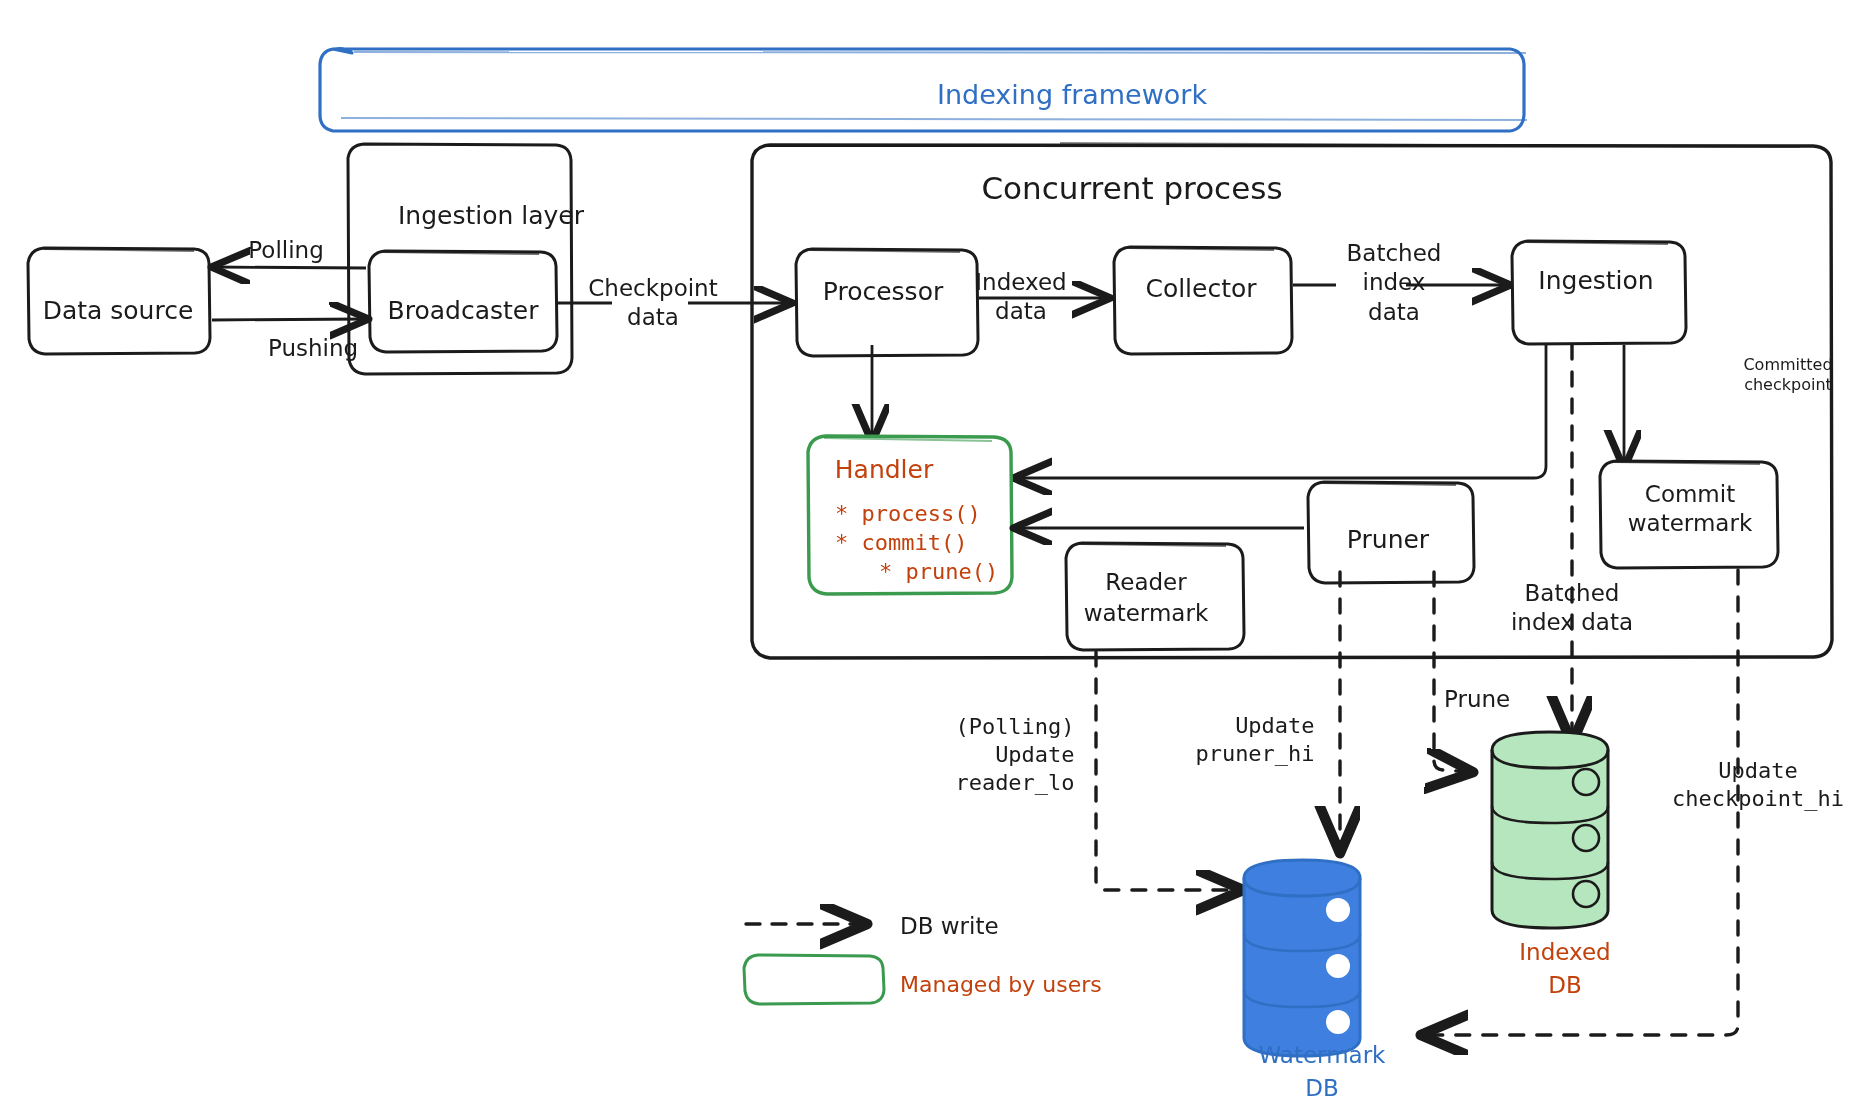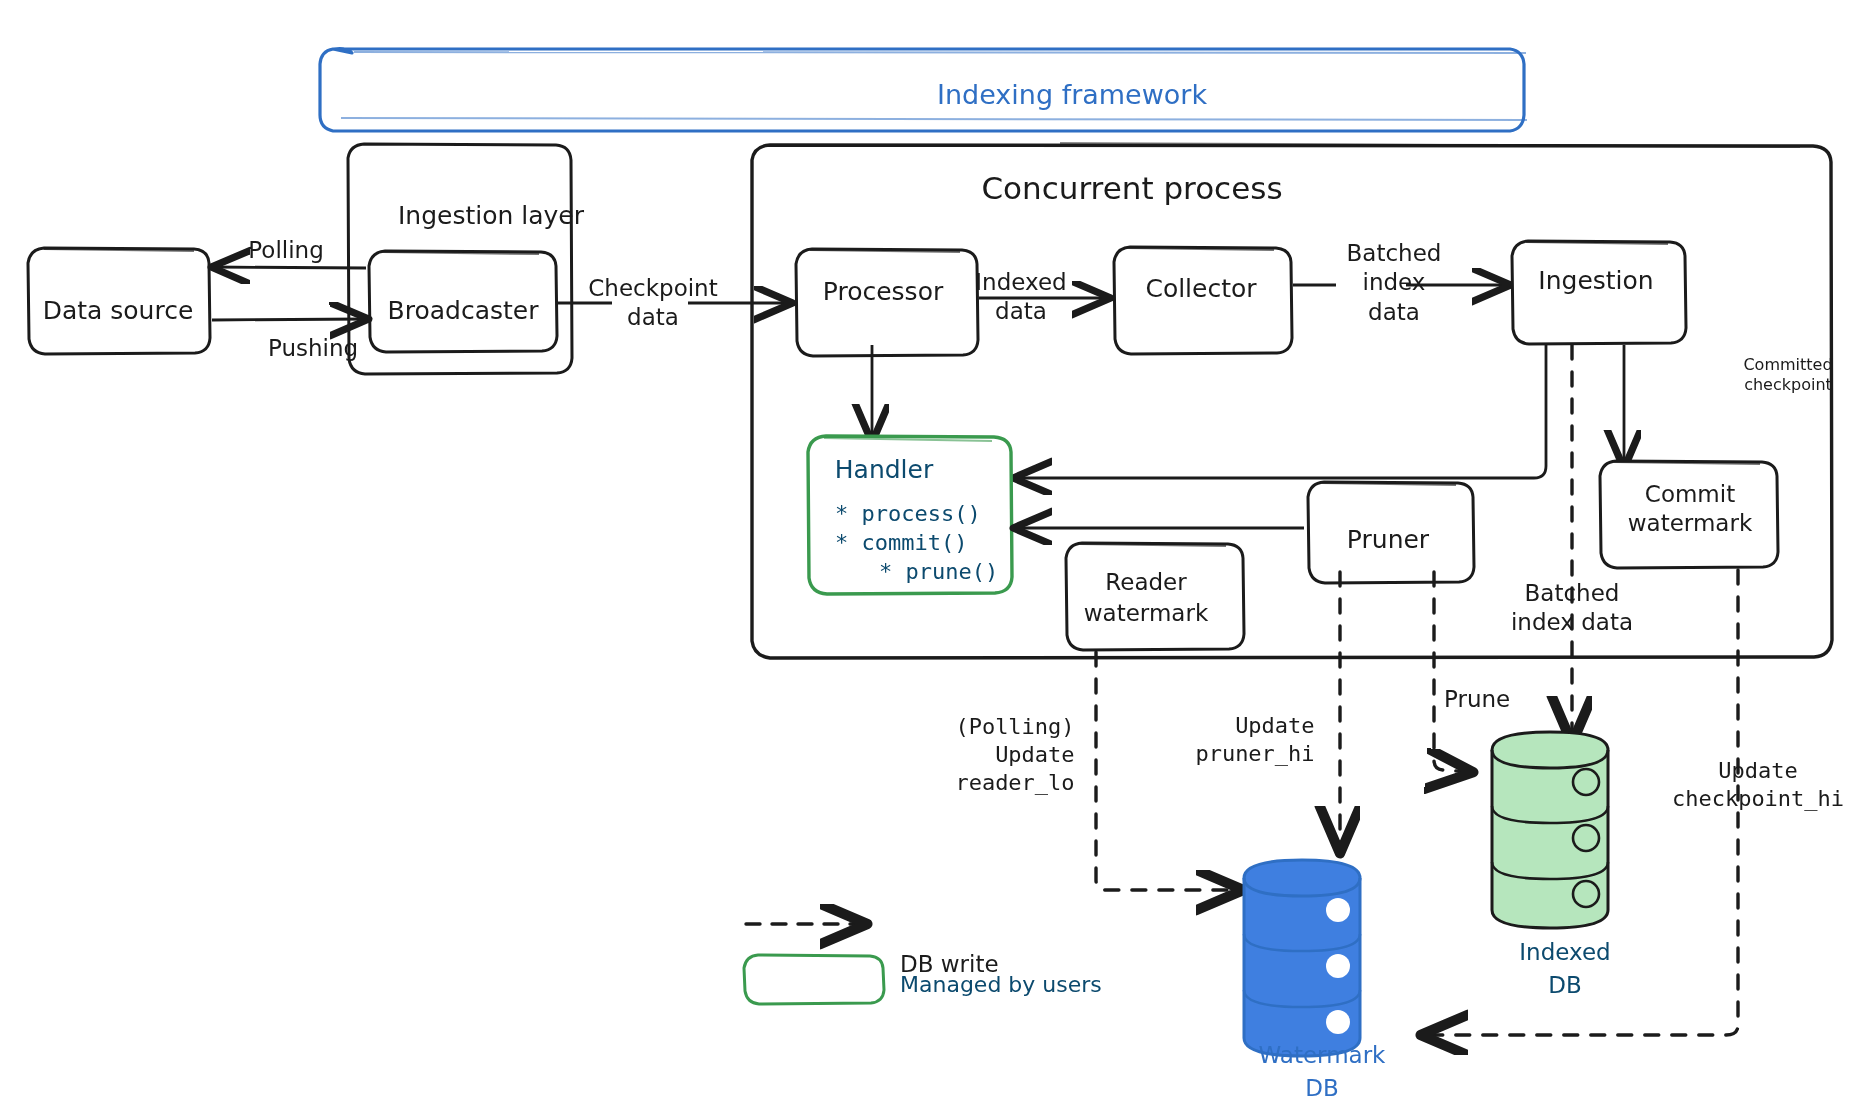--- a/index.html
+++ b/index.html
@@ -7,21 +7,21 @@
        font-family:"DejaVu Sans",sans-serif;}
   #stage{position:absolute;inset:0;width:1858px;height:1102px;}
   svg#diagram{position:absolute;left:0;top:0;width:1858px;height:1102px;}
 
   .hand{font-family:"DejaVu Sans",sans-serif;}
   .mono{font-family:"DejaVu Sans Mono",monospace;}
 
   .lbl{position:absolute;white-space:pre;line-height:1.28;}
   .ink{color:#1b1b1b;}
   .blue{color:#2f6fc4;}
-  .green{color:#0c4a6e;}
+  .green{color:#c2410c;}
 
   .ctr{transform:translate(-50%,-50%);text-align:center;}
 </style>
 </head>
 <body>
 
 <div id="stage">
 
   <svg id="diagram" viewBox="0 0 1858 1102">
     <defs>
@@ -212,17 +212,17 @@
 
   <div class="lbl mono ink ctr" style="left:1758px;top:785px;font-size:22px;">Update
 checkpoint_hi</div>
 
   <div class="lbl hand green ctr" style="left:1565px;top:953px;font-size:23px;">Indexed</div>
   <div class="lbl hand green ctr" style="left:1565px;top:986px;font-size:23px;">DB</div>
 
   <div class="lbl hand blue ctr" style="left:1322px;top:1056px;font-size:23px;">Watermark</div>
   <div class="lbl hand blue ctr" style="left:1322px;top:1089px;font-size:23px;">DB</div>
 
-  <div class="lbl hand ink" style="left:900px;top:912px;font-size:23px;margin-top:38px;">DB write</div>
+  <div class="lbl hand ink" style="left:900px;top:912px;font-size:23px;">DB write</div>
 
   <div class="lbl hand green" style="left:900px;top:971px;font-size:22px;">Managed by users</div>
 
 </div>
 
 </body></html>

